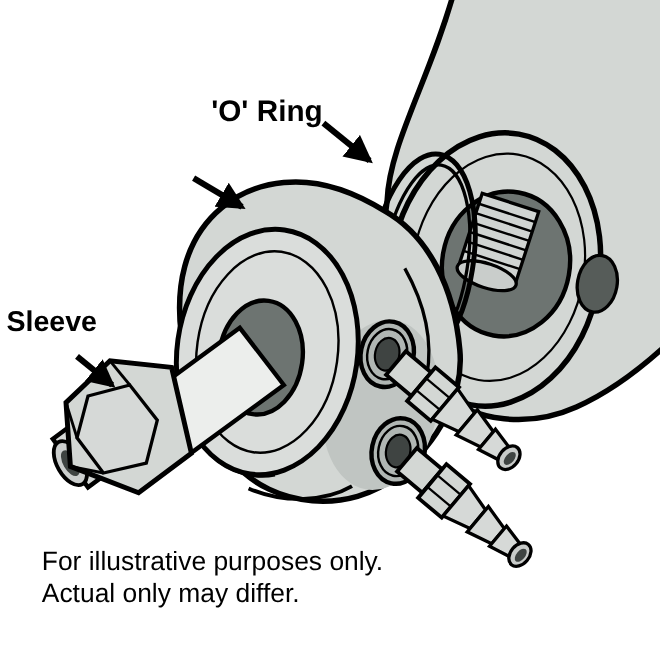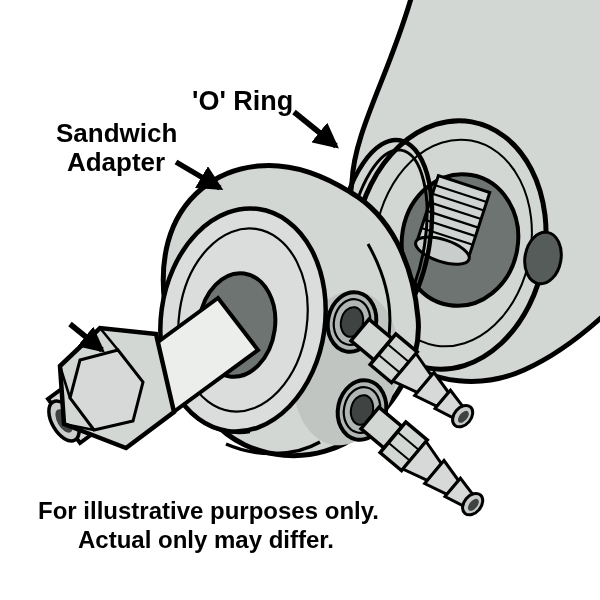--- a/index.html
+++ b/index.html
@@ -12,22 +12,22 @@
     width:600px;height:600px;background:var(--paper);
     font-family:"Liberation Sans",sans-serif;color:var(--ink);
   }
   .stage{position:relative;width:600px;height:557px;overflow:hidden;background:var(--paper);}
   .stage svg{position:absolute;left:0;top:0;}
   .label{position:absolute;font-weight:700;color:var(--ink);line-height:1.12;}
   .label-oring{left:192px;top:86px;font-size:27px;white-space:nowrap;}
   .label-sandwich{left:56px;top:119px;width:120px;font-size:26px;text-align:center;}
   .label-sleeve{left:4px;top:278px;width:86px;font-size:26px;text-align:center;}
   .caption{
-    position:absolute;left:38px;top:497px;width:336px;text-align:center;
-    font-size:24px;font-weight:700;line-height:1.2;color:var(--ink);
+    position:absolute;left:38px;top:497px;width:336px;text-align:left;
+    font-size:24px;font-weight:400;line-height:1.2;color:var(--ink);
   }
   .caption div{white-space:nowrap;}
 </style>
 </head>
 <body>
 
 <div class="stage">
 
   <svg width="600" height="600" viewBox="0 0 600 600">
     <defs>
@@ -136,26 +136,23 @@
 
     <line x1="294" y1="112" x2="336" y2="146" stroke="var(--ink)" stroke-width="5.5" marker-end="url(#ah)"></line>
     <line x1="176" y1="162" x2="220" y2="188" stroke="var(--ink)" stroke-width="5.5" marker-end="url(#ah)"></line>
     <line x1="70" y1="324" x2="102" y2="350" stroke="var(--ink)" stroke-width="5.5" marker-end="url(#ah)"></line>
   </svg>
 
   <div class="label label-oring">
     <span>'O' Ring</span>
   </div>
 
-  <div class="label label-sandwich">
-    <div>Sandwich</div>
-    <div>Adapter</div>
-  </div>
 
   <div class="label label-sleeve">
+    <div>Sleeve</div>
   </div>
 
   <div class="caption">
     <div>For illustrative purposes only.</div>
     <div>Actual only may differ.</div>
   </div>
 
 </div>
 
 </body></html>

